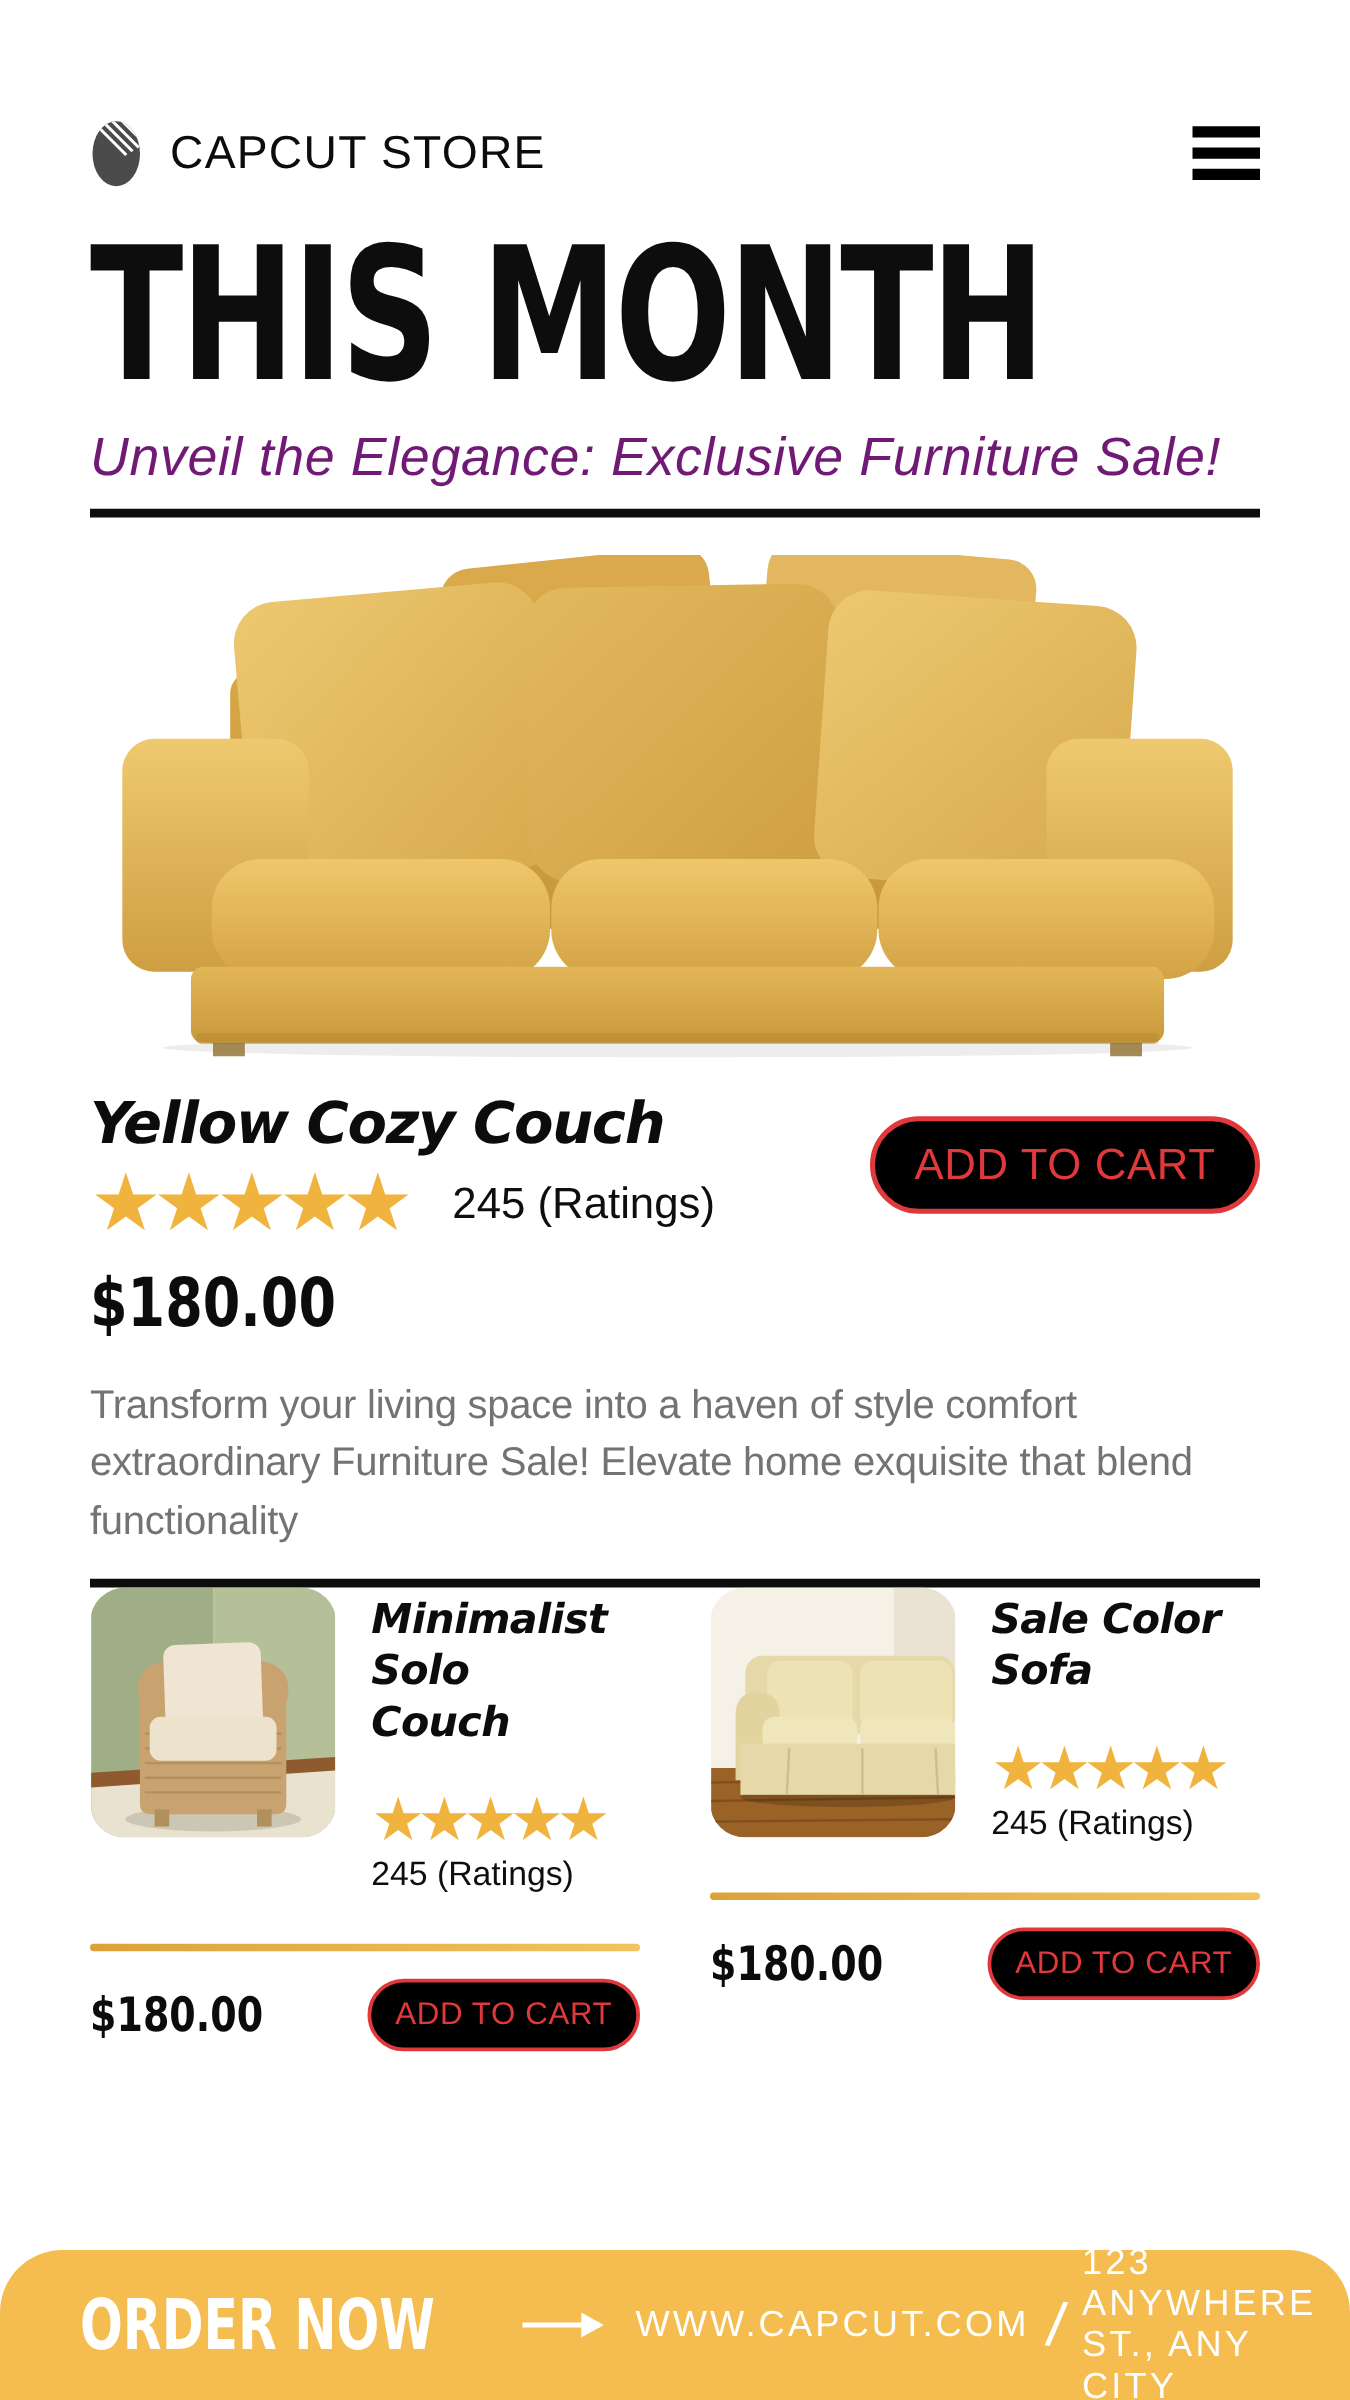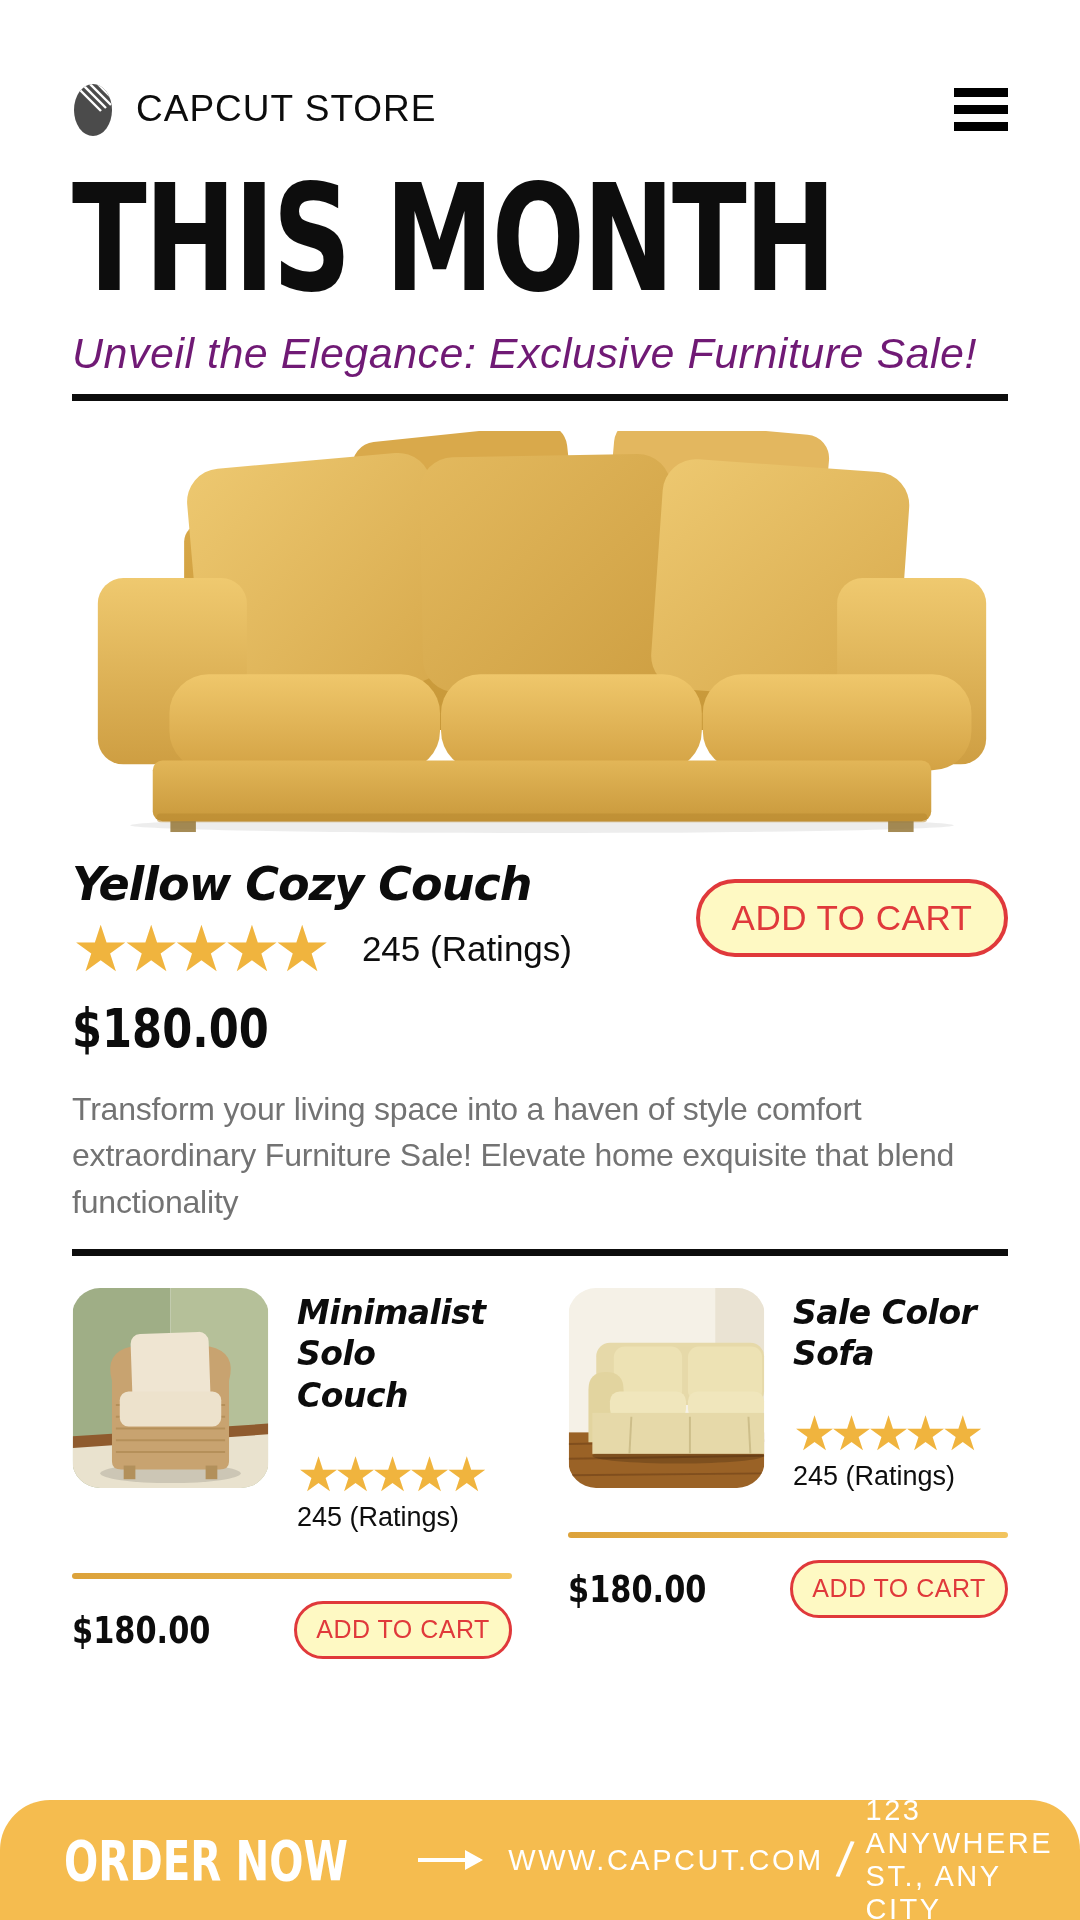--- a/index.html
+++ b/index.html
@@ -1,18 +1,18 @@
 <!DOCTYPE html>
 <html><head>
 <meta charset="utf-8">
 <style>
   * { margin:0; padding:0; box-sizing:border-box; }
   html,body { width:1080px; height:1920px; background:#ffffff; overflow:hidden; }
   body { display:flex; flex-direction:column; font-family:"Liberation Sans", sans-serif; color:#111; }
-  .content { padding:0 72px;border-radius:14px; }
+  .content { padding:13px 72px;border-radius:14px; }
 
   
   .header { margin-top:80px; display:flex; align-items:center; }
   .logo { width:46px; height:58px; flex:0 0 auto; }
   .brand { margin-left:18px; font-size:37px; letter-spacing:1px; font-weight:400; color:#0c0c0c; }
   .menu { margin-left:auto; width:54px; cursor:pointer; }
   .menu .bar { height:9px; background:#000; margin-bottom:8px; }
   .menu .bar:last-child { margin-bottom:0; }
 
   
@@ -28,28 +28,28 @@
   .hero { margin-top:30px; width:940px; height:402px; }
 
   
   .prod-row { margin-top:20px; display:flex; align-items:flex-start; }
   .prod-name { font-family:"DejaVu Sans", sans-serif; font-weight:900; font-style:italic; font-size:46px; letter-spacing:-1px; color:#0c0c0c; }
   .stars-row { margin-top:6px; display:flex; align-items:center; }
   .stars { color:#F0B43E; font-size:64px; letter-spacing:-7px; line-height:1; font-family:"DejaVu Sans", sans-serif; }
   .ratings { margin-left:38px; font-size:35px; color:#0e0e0e; }
   .cta-btn { margin-left:auto; margin-top:22px; width:312px; height:78px; border:4px solid #E0393B; border-radius:40px;
              display:flex; align-items:center; justify-content:center; color:#E0393B; font-size:35px; letter-spacing:.5px;
-             background:#fef9c3; cursor:pointer; }
+             background:#000000; cursor:pointer; }
   .price .cond { font-size:54px; letter-spacing:0; transform:scaleX(.8); color:#0c0c0c; }
   .prod-price { margin-top:16px; }
   .desc { margin-top:26px; font-size:32px; line-height:1.45; letter-spacing:-.2px; max-width:950px; color:#737373; }
   .rule2 { margin-top:24px; }
 
   
-  .cards { margin-top:32px; display:flex; gap:56px; }
+  .cards { display:flex; gap:56px; }
   .card { flex:1; }
   .card-top { display:flex; gap:28px; }
   .thumb { width:197px; height:200px; border-radius:28px; overflow:hidden; flex:0 0 auto; }
   .thumb svg { display:block; }
   .card-info { padding-top:4px; width:190px; }
   .card-name { font-family:"DejaVu Sans", sans-serif; font-weight:900; font-style:italic; font-size:33px; line-height:1.25; letter-spacing:-.5px; color:#0c0c0c; }
   .card-stars { margin-top:34px; color:#F0B43E; font-size:48px; letter-spacing:-6px; line-height:1; font-family:"DejaVu Sans", sans-serif; }
   .card-ratings { margin-top:4px; font-size:27px; color:#0e0e0e; }
   .card-divider { margin-top:40px; height:6px; border-radius:3px; background:linear-gradient(90deg,#DCA23A,#F2C45E); }
   .card-bottom { margin-top:22px; display:flex; align-items:center; justify-content:space-between; }

